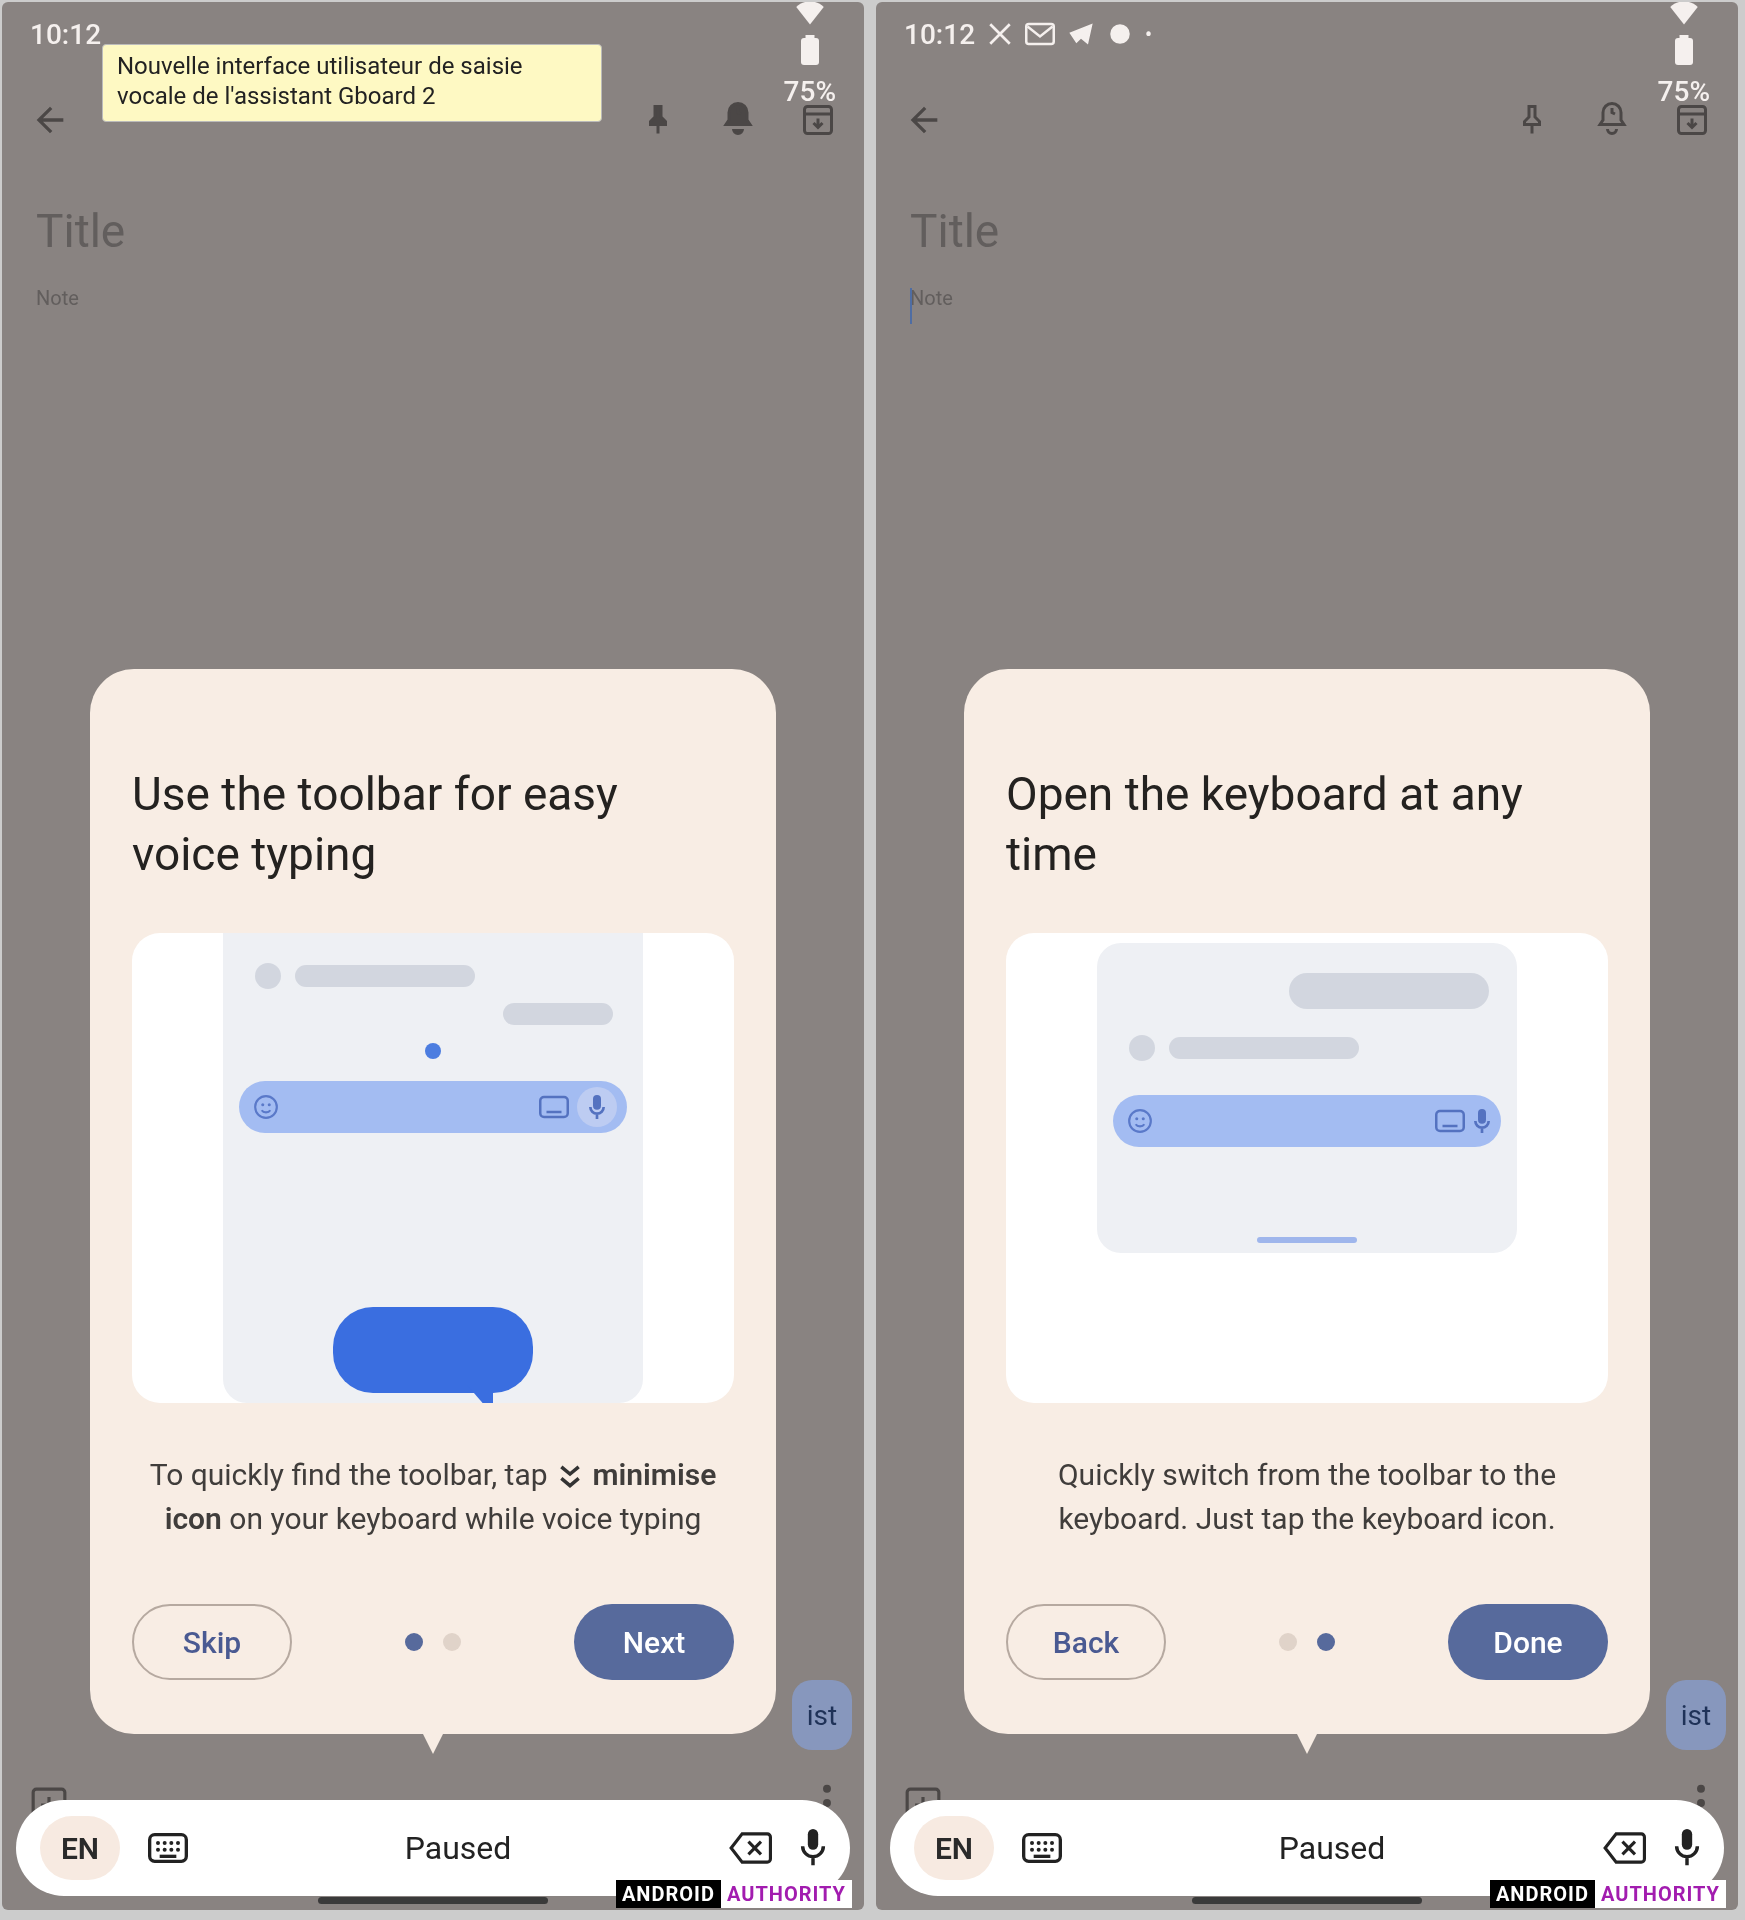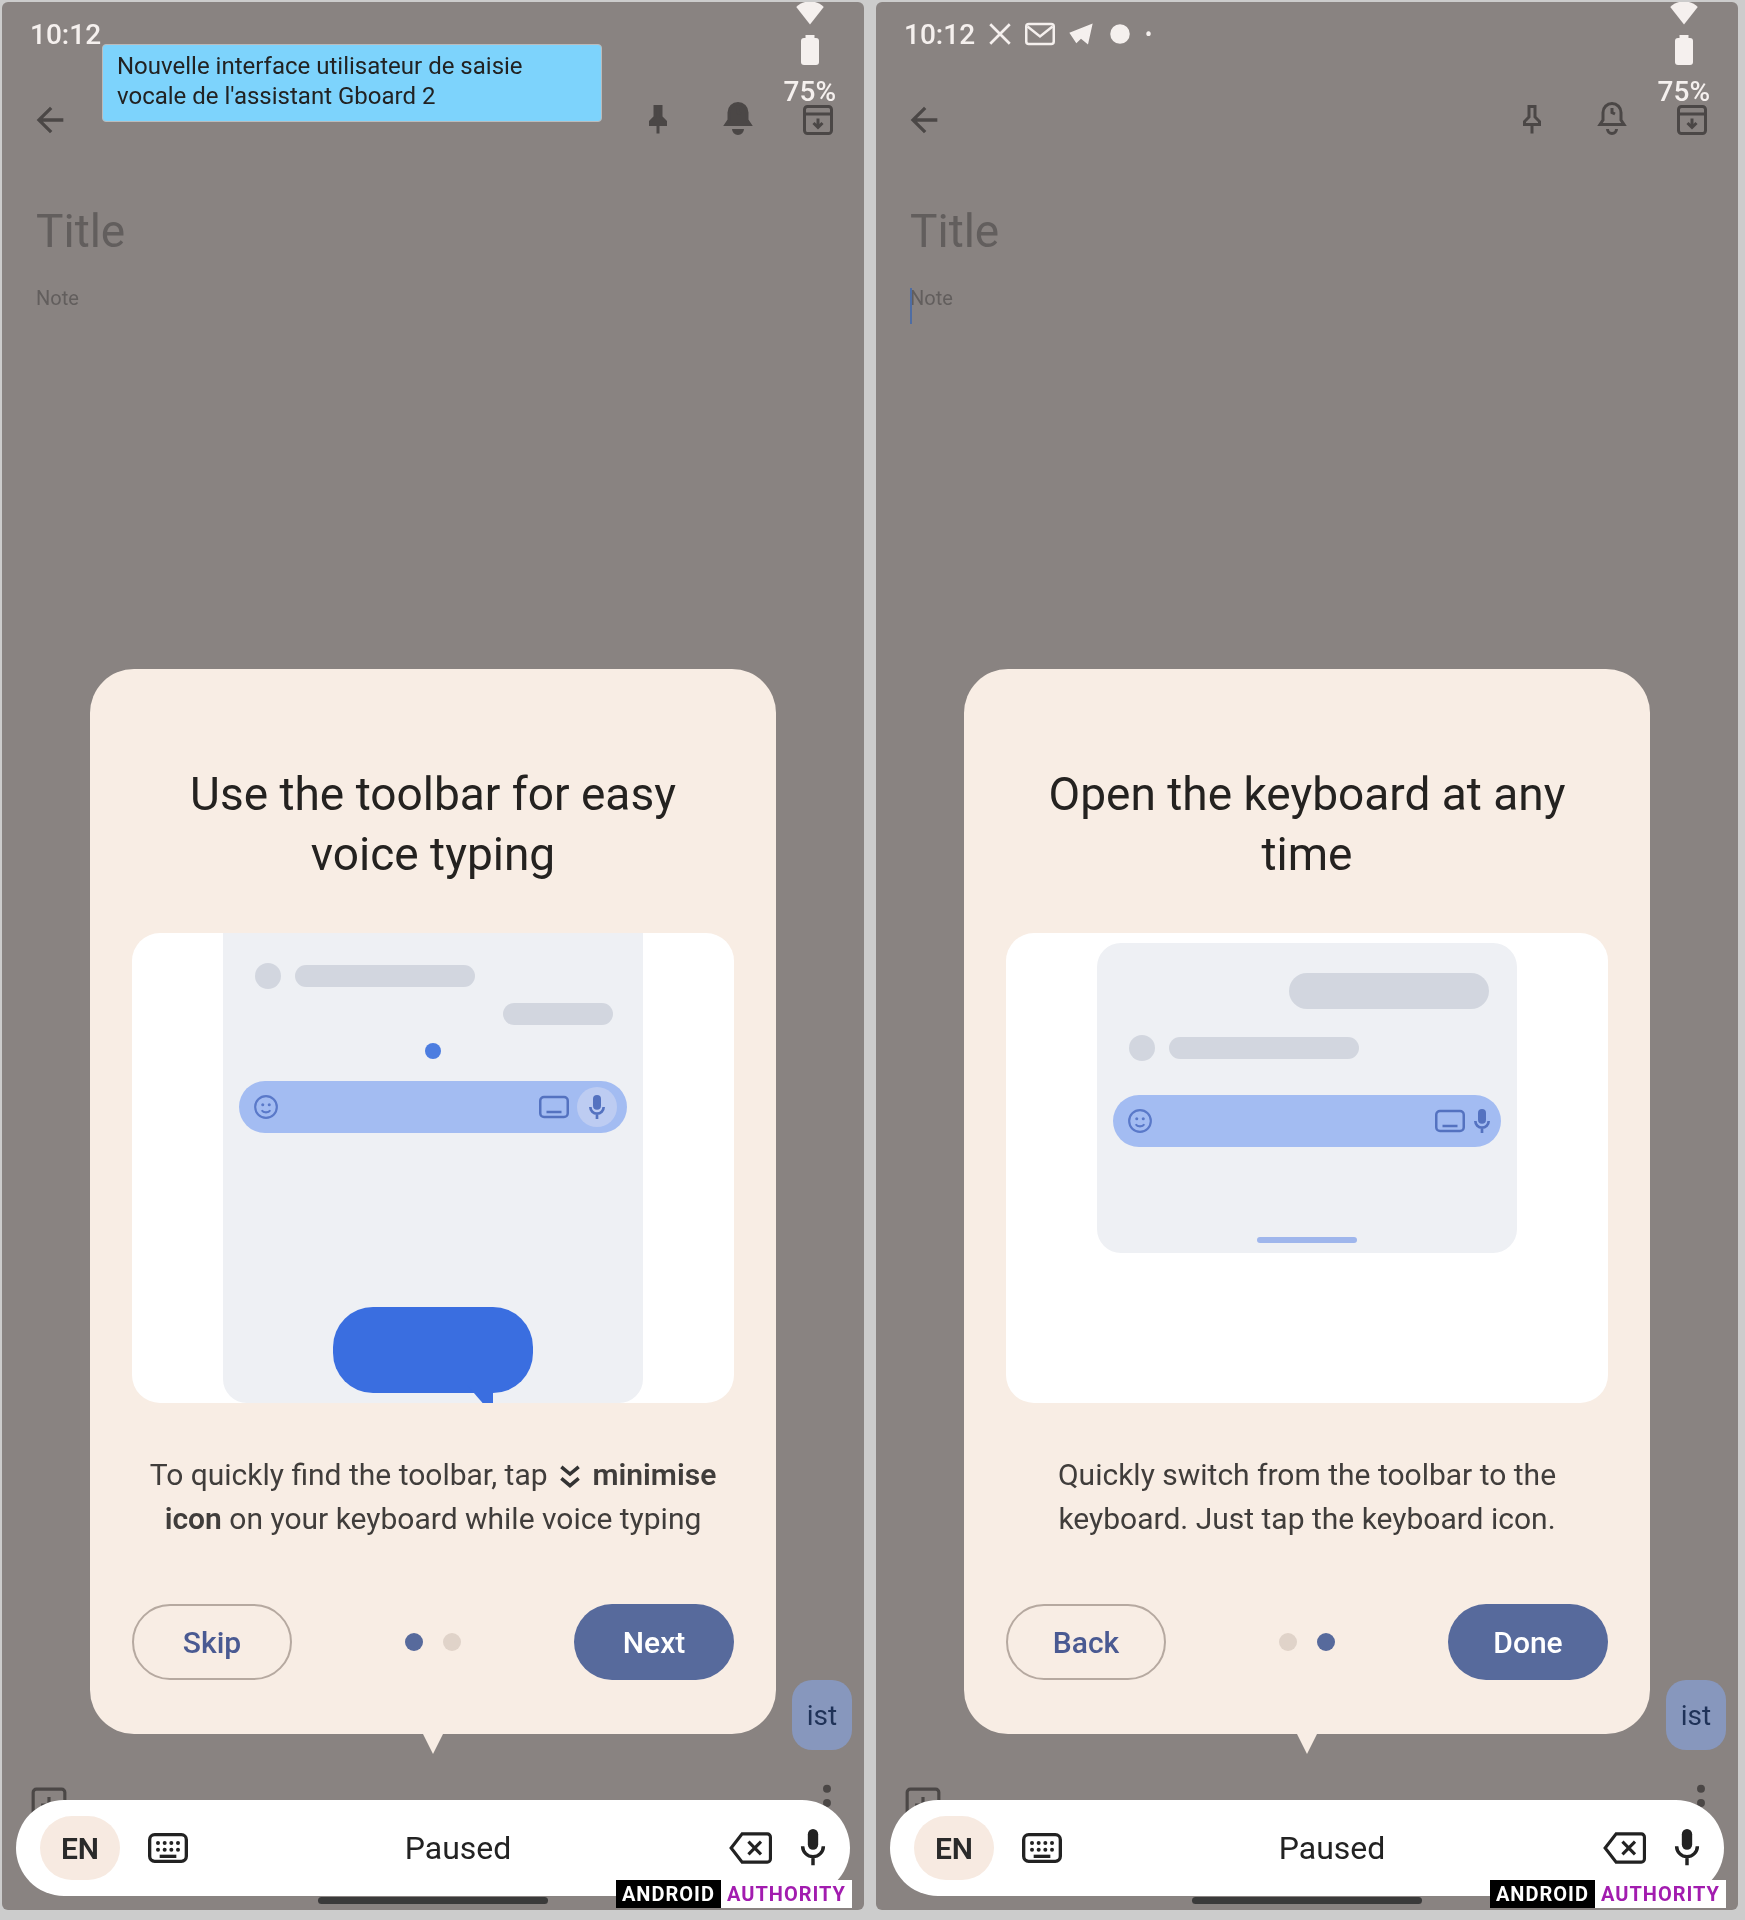--- a/index.html
+++ b/index.html
@@ -29,21 +29,21 @@
     font-size: 28px;
     font-weight: 500;
   }
   .status-left { display: flex; align-items: center; gap: 12px; }
   .status-right { display: flex; align-items: center; gap: 10px; flex-direction: column; }
   .status-icon { fill: #f5f0ee; }
   .tooltip {
     position: absolute;
     top: 42px;
     left: 100px;
-    background: #7dd3fc;
+    background: #fef9c3;
     border: 1px solid #bbb;
     border-radius: 4px;
     padding: 6px 14px 10px 14px;
     font-size: 24px;
     line-height: 1.25;
     color: #222;
     max-width: 500px;
     z-index: 5;
   }
   .topnav {
@@ -124,21 +124,20 @@
     bottom:176px;
     background:#f8ede4;
     border-radius:44px;
     padding:96px 42px 54px 42px;
     z-index:4;
   }
   .card h2 {
     font-size: 46px;
     font-weight: 400;
     color: #242220;
-    text-align:center;
     line-height:1.3;
     margin-bottom: 48px;
   }
   .illus {
     background:#fff;
     border-radius:28px;
     height: 470px;
     width:100%;
     position:relative;
     display:flex;

